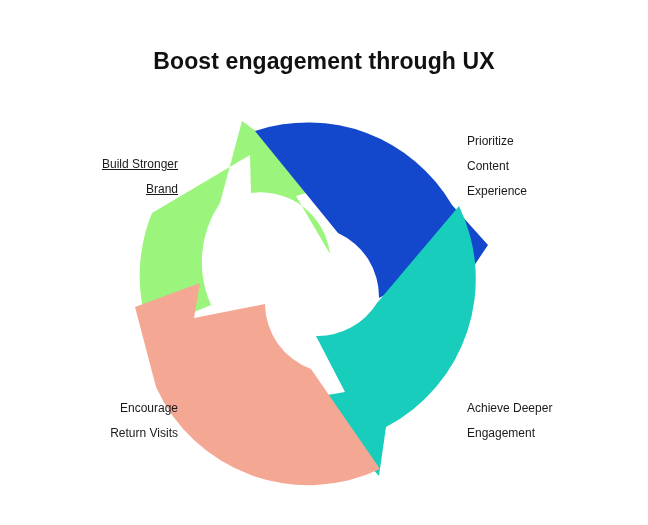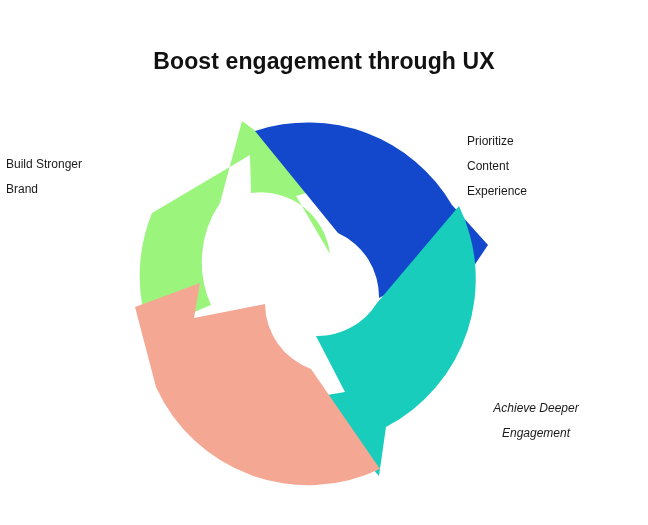--- a/index.html
+++ b/index.html
@@ -44,33 +44,34 @@
     position: absolute;
     font-size: 12px;
     line-height: 25px;
     color: #1a1a1a;
     white-space: pre-line;
   }
   .label-tl {
     left: 6px;
     top: 152px;
     width: 172px;
+    text-align: right;
+    text-decoration: underline;
   }
   .label-tr {
     left: 467px;
     top: 129px;
     width: 178px;
     text-align: left;
   }
   .label-br {
-    left: 447px;
+    left: 467px;
     top: 396px;
     width: 178px;
-    text-align: center;
-    font-style: italic;
+    text-align: left;
   }
   .label-bl {
     left: 6px;
     top: 396px;
     width: 172px;
     text-align: right;
   }
 </style>
 </head>
 <body>
@@ -133,14 +134,16 @@
   <div class="label label-tl">Build Stronger
 Brand</div>
 
   <div class="label label-tr">Prioritize
 Content
 Experience</div>
 
   <div class="label label-br">Achieve Deeper
 Engagement</div>
 
+  <div class="label label-bl">Encourage
+Return Visits</div>
 
 </div>
 
 </body></html>

